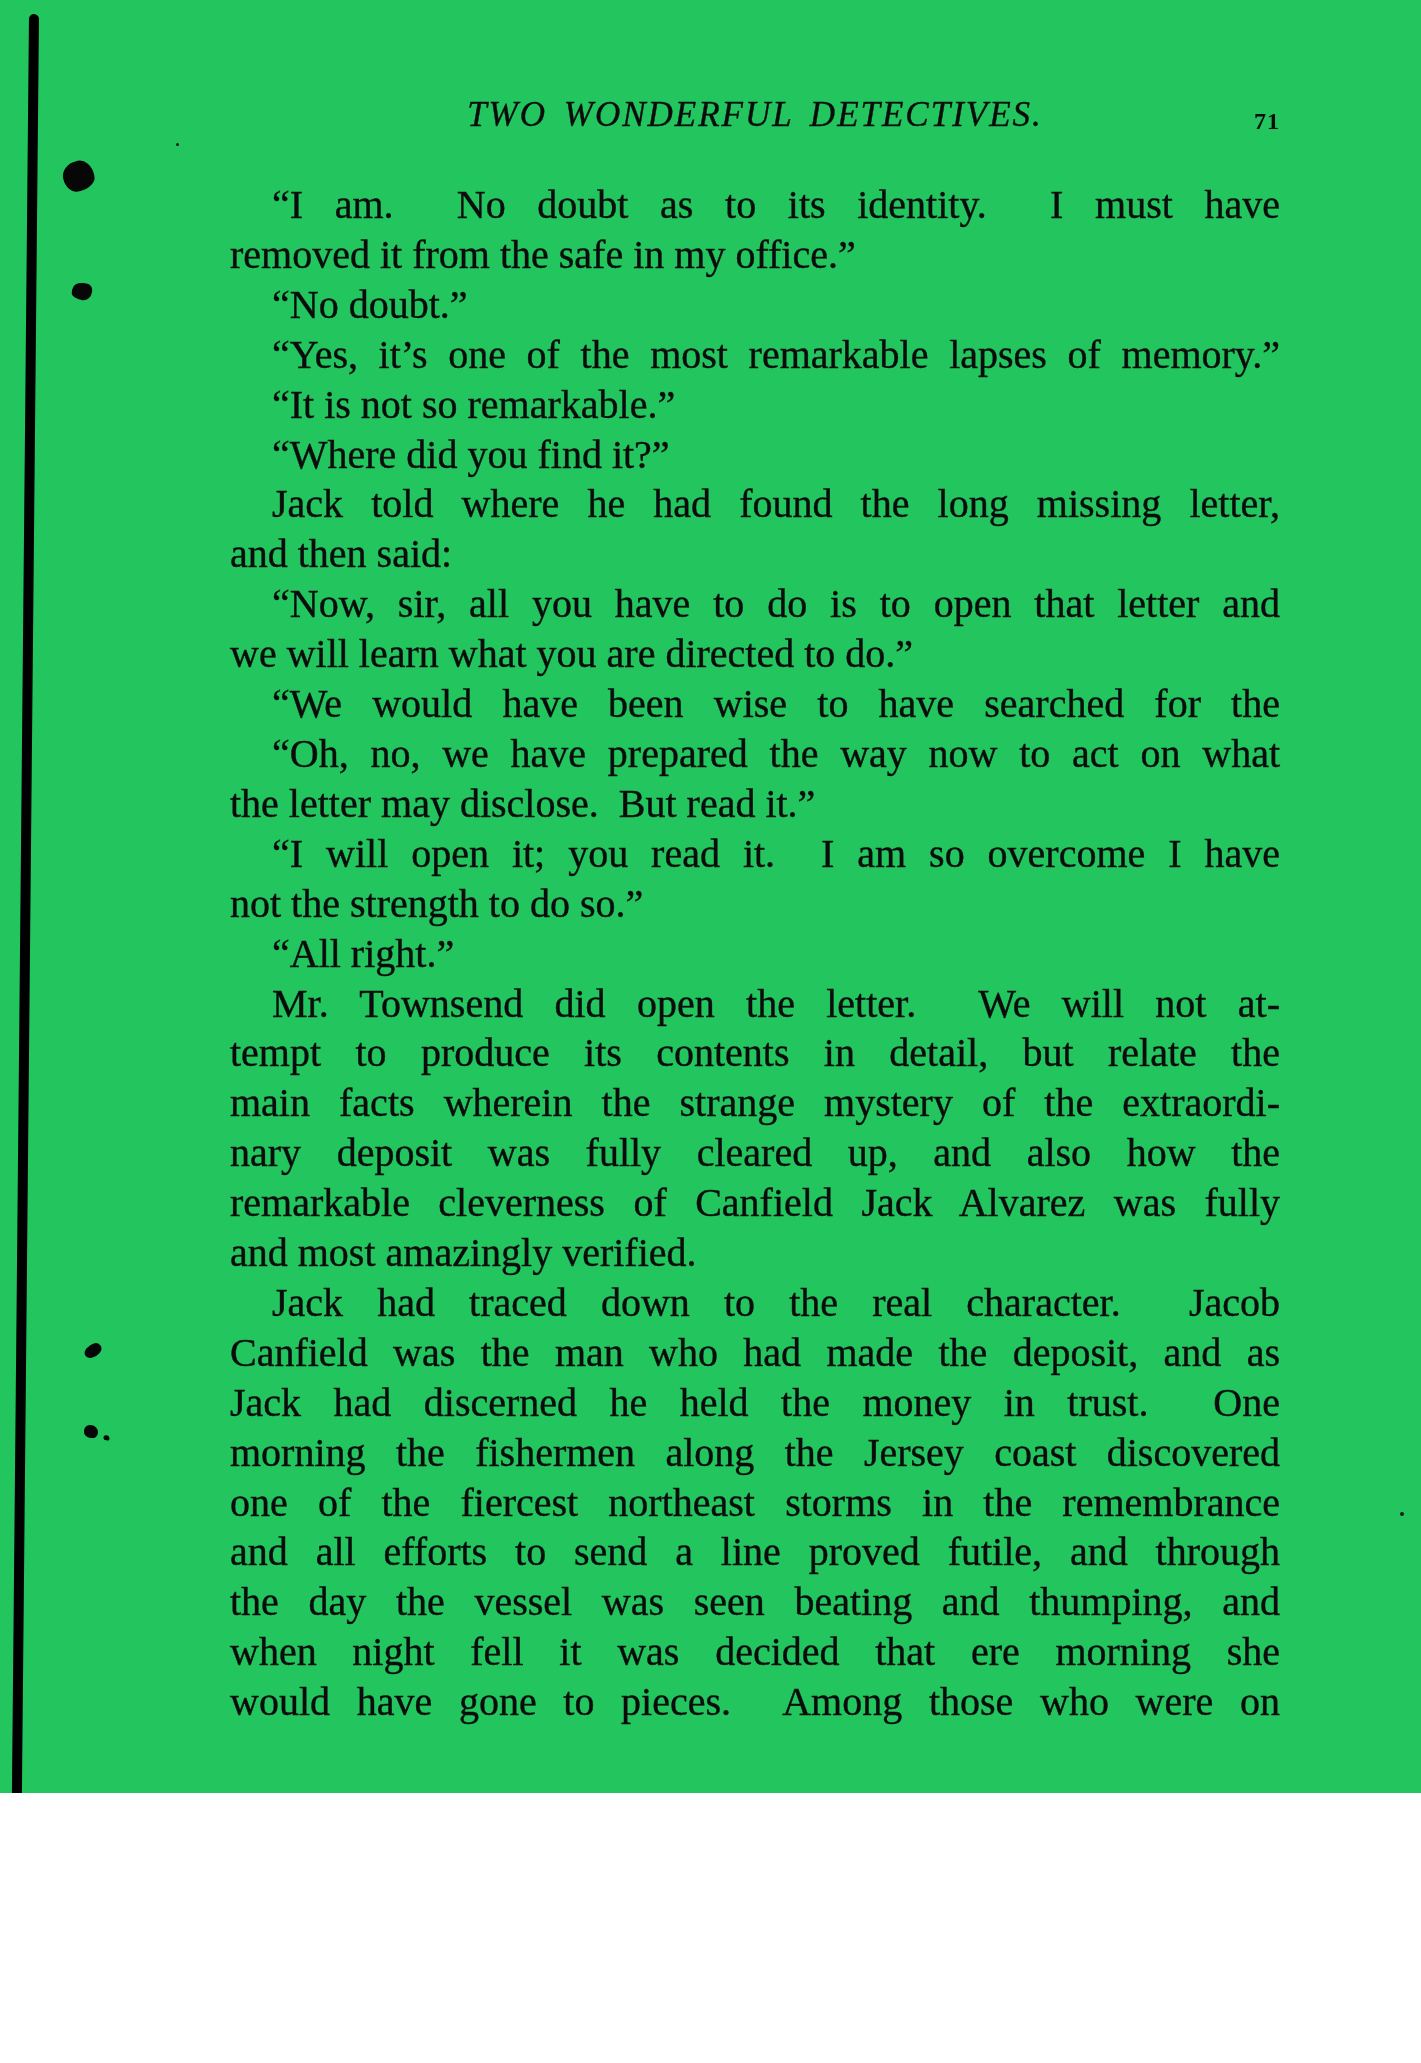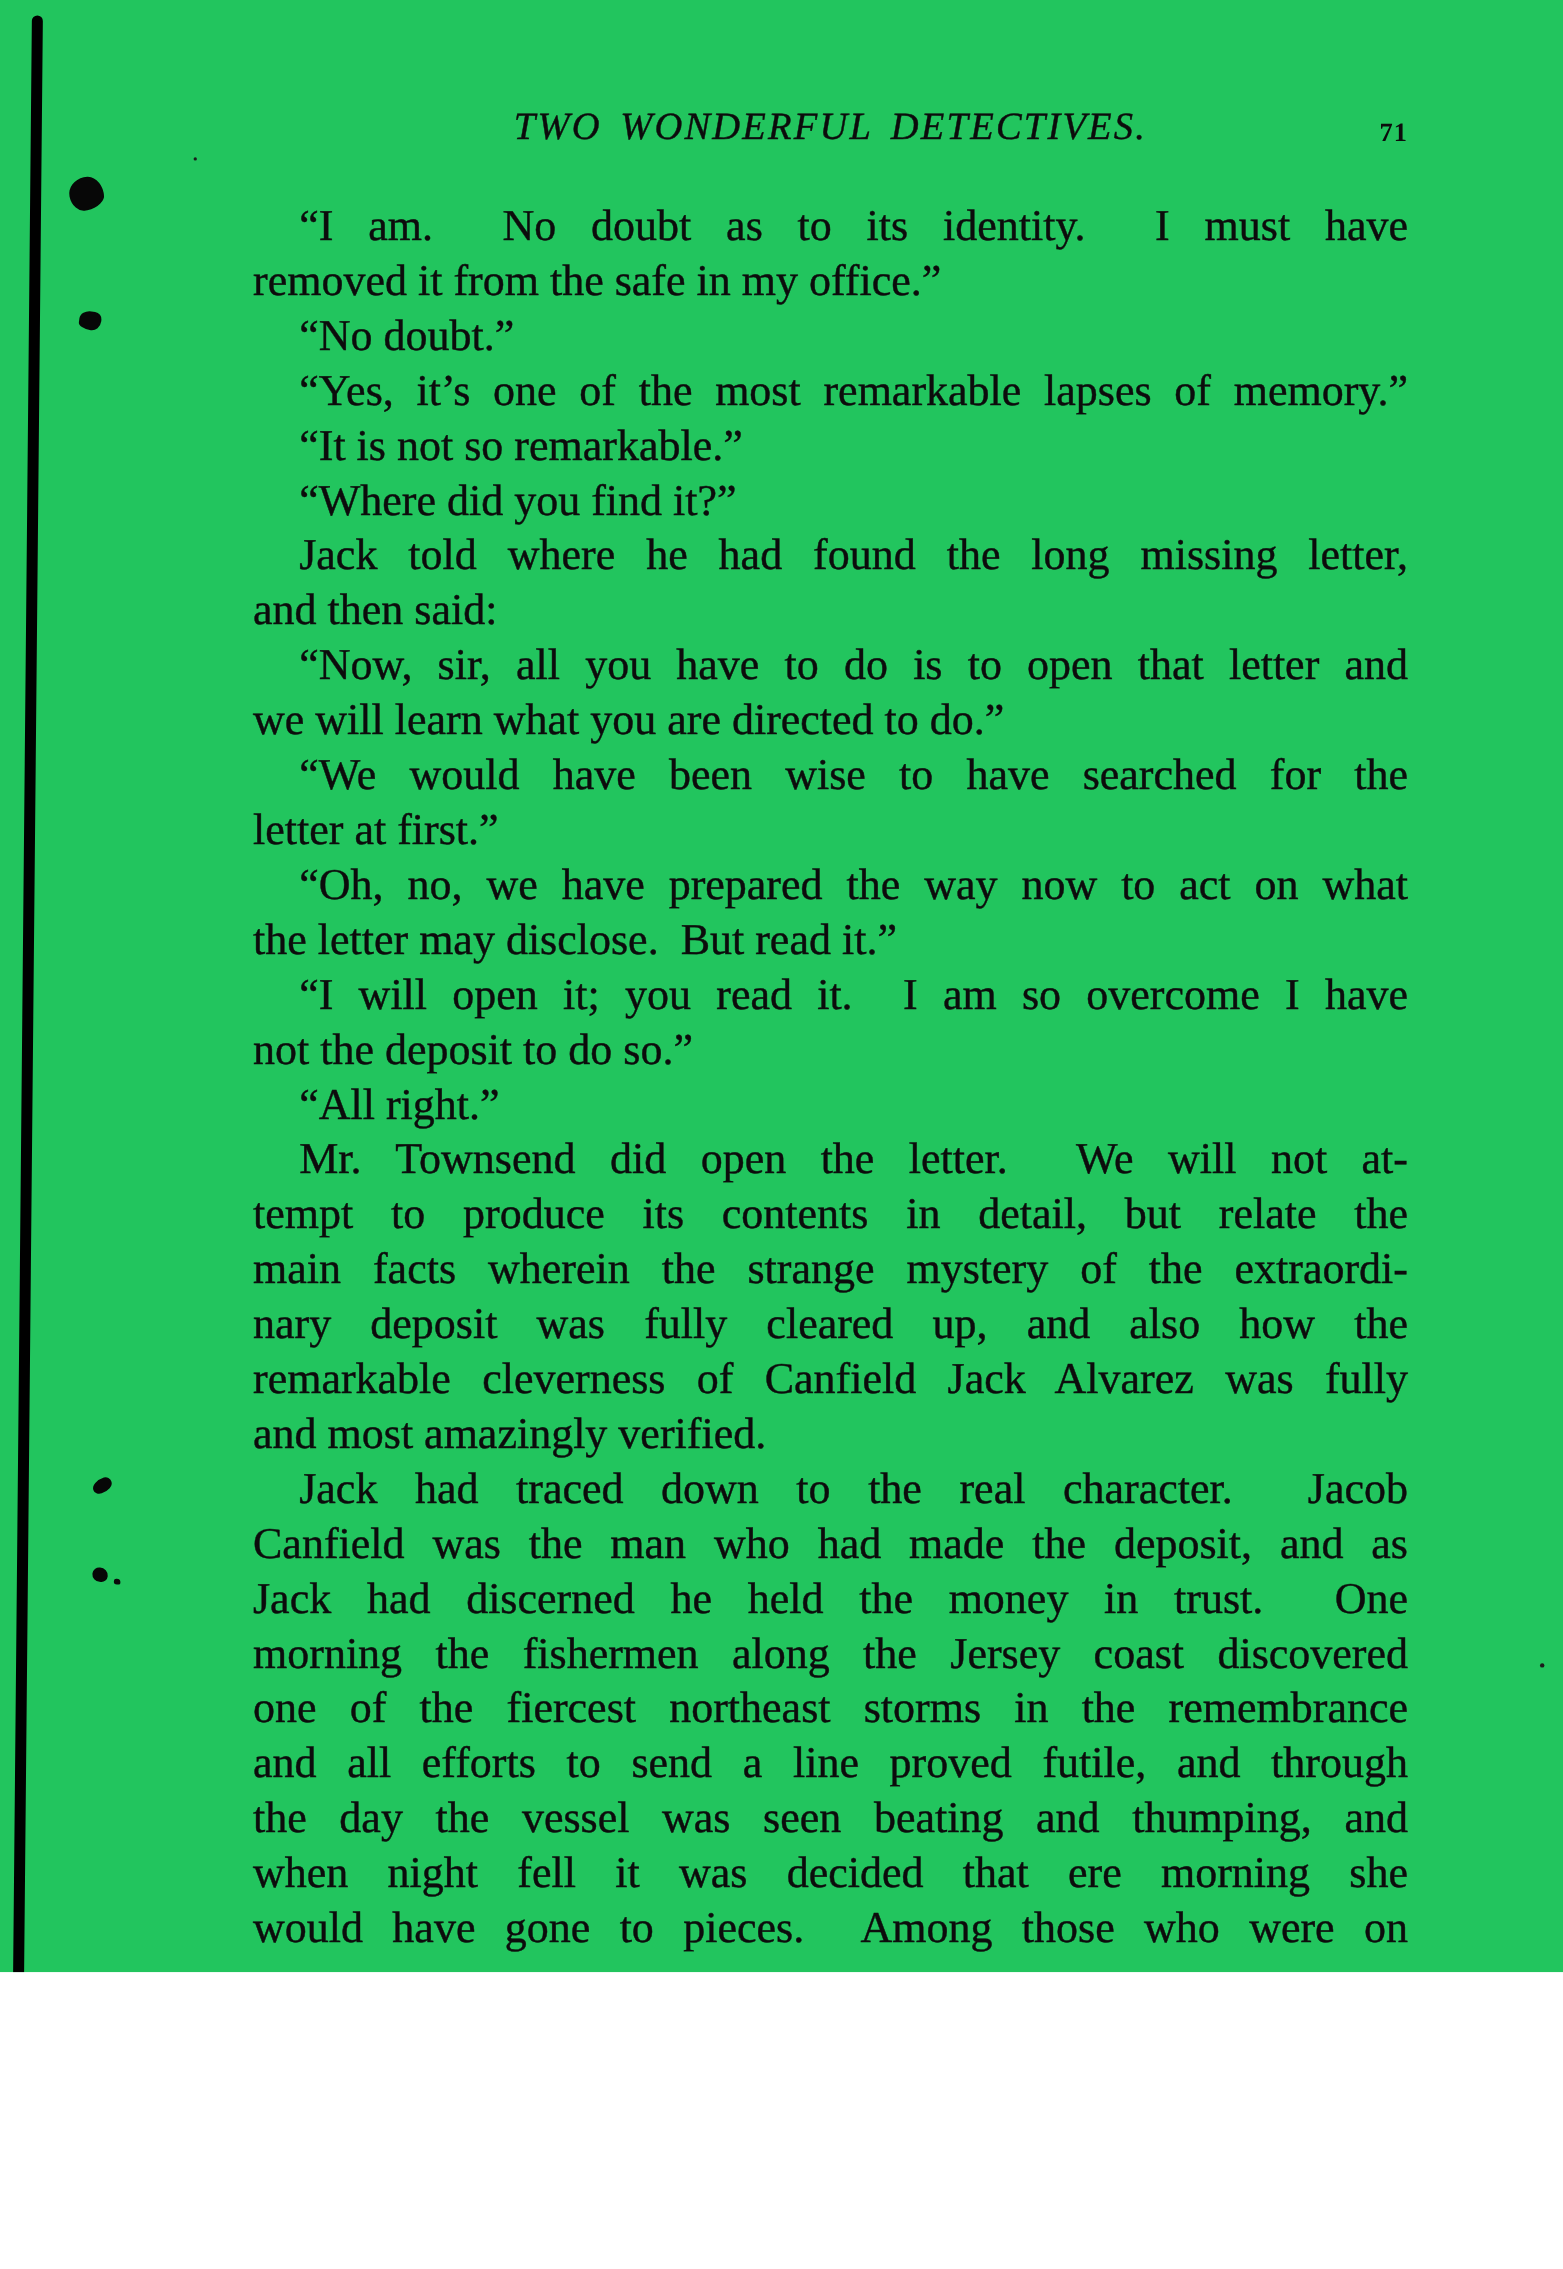--- a/index.html
+++ b/index.html
@@ -104,25 +104,24 @@
     <div class="line">removed it from the safe in my office.”</div>
     <div class="line ind">“No doubt.”</div>
     <div class="line ind just">“Yes, it’s one of the most remarkable lapses of memory.”</div>
     <div class="line ind">“It is not so remarkable.”</div>
     <div class="line ind">“Where did you find it?”</div>
     <div class="line ind just">Jack told where he had found the long missing letter,</div>
     <div class="line">and then said:</div>
     <div class="line ind just">“Now, sir, all you have to do is to open that letter and</div>
     <div class="line">we will learn what you are directed to do.”</div>
     <div class="line ind just">“We would have been wise to have searched for the</div>
-    <div class="line">letter at first.”</div>
     <div class="line ind just">“Oh, no, we have prepared the way now to act on what</div>
     <div class="line">the letter may disclose.  But read it.”</div>
     <div class="line ind just">“I will open it; you read it.  I am so overcome I have</div>
-    <div class="line">not the deposit to do so.”</div>
+    <div class="line">not the strength to do so.”</div>
     <div class="line ind">“All right.”</div>
     <div class="line ind just">Mr. Townsend did open the letter.  We will not at-</div>
     <div class="line just">tempt to produce its contents in detail, but relate the</div>
     <div class="line just">main facts wherein the strange mystery of the extraordi-</div>
     <div class="line just">nary deposit was fully cleared up, and also how the</div>
     <div class="line just">remarkable cleverness of Canfield Jack Alvarez was fully</div>
     <div class="line">and most amazingly verified.</div>
     <div class="line ind just">Jack had traced down to the real character.  Jacob</div>
     <div class="line just">Canfield was the man who had made the deposit, and as</div>
     <div class="line just">Jack had discerned he held the money in trust.  One</div>

